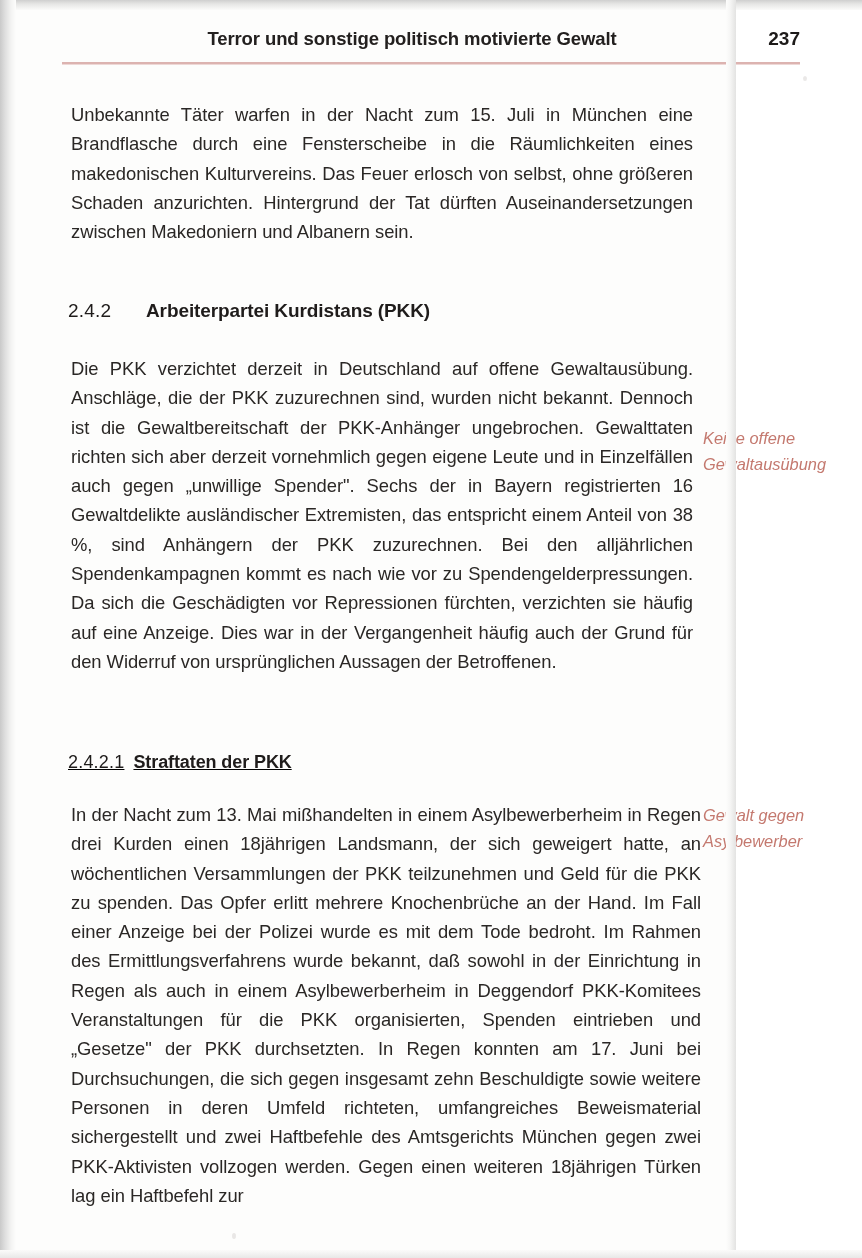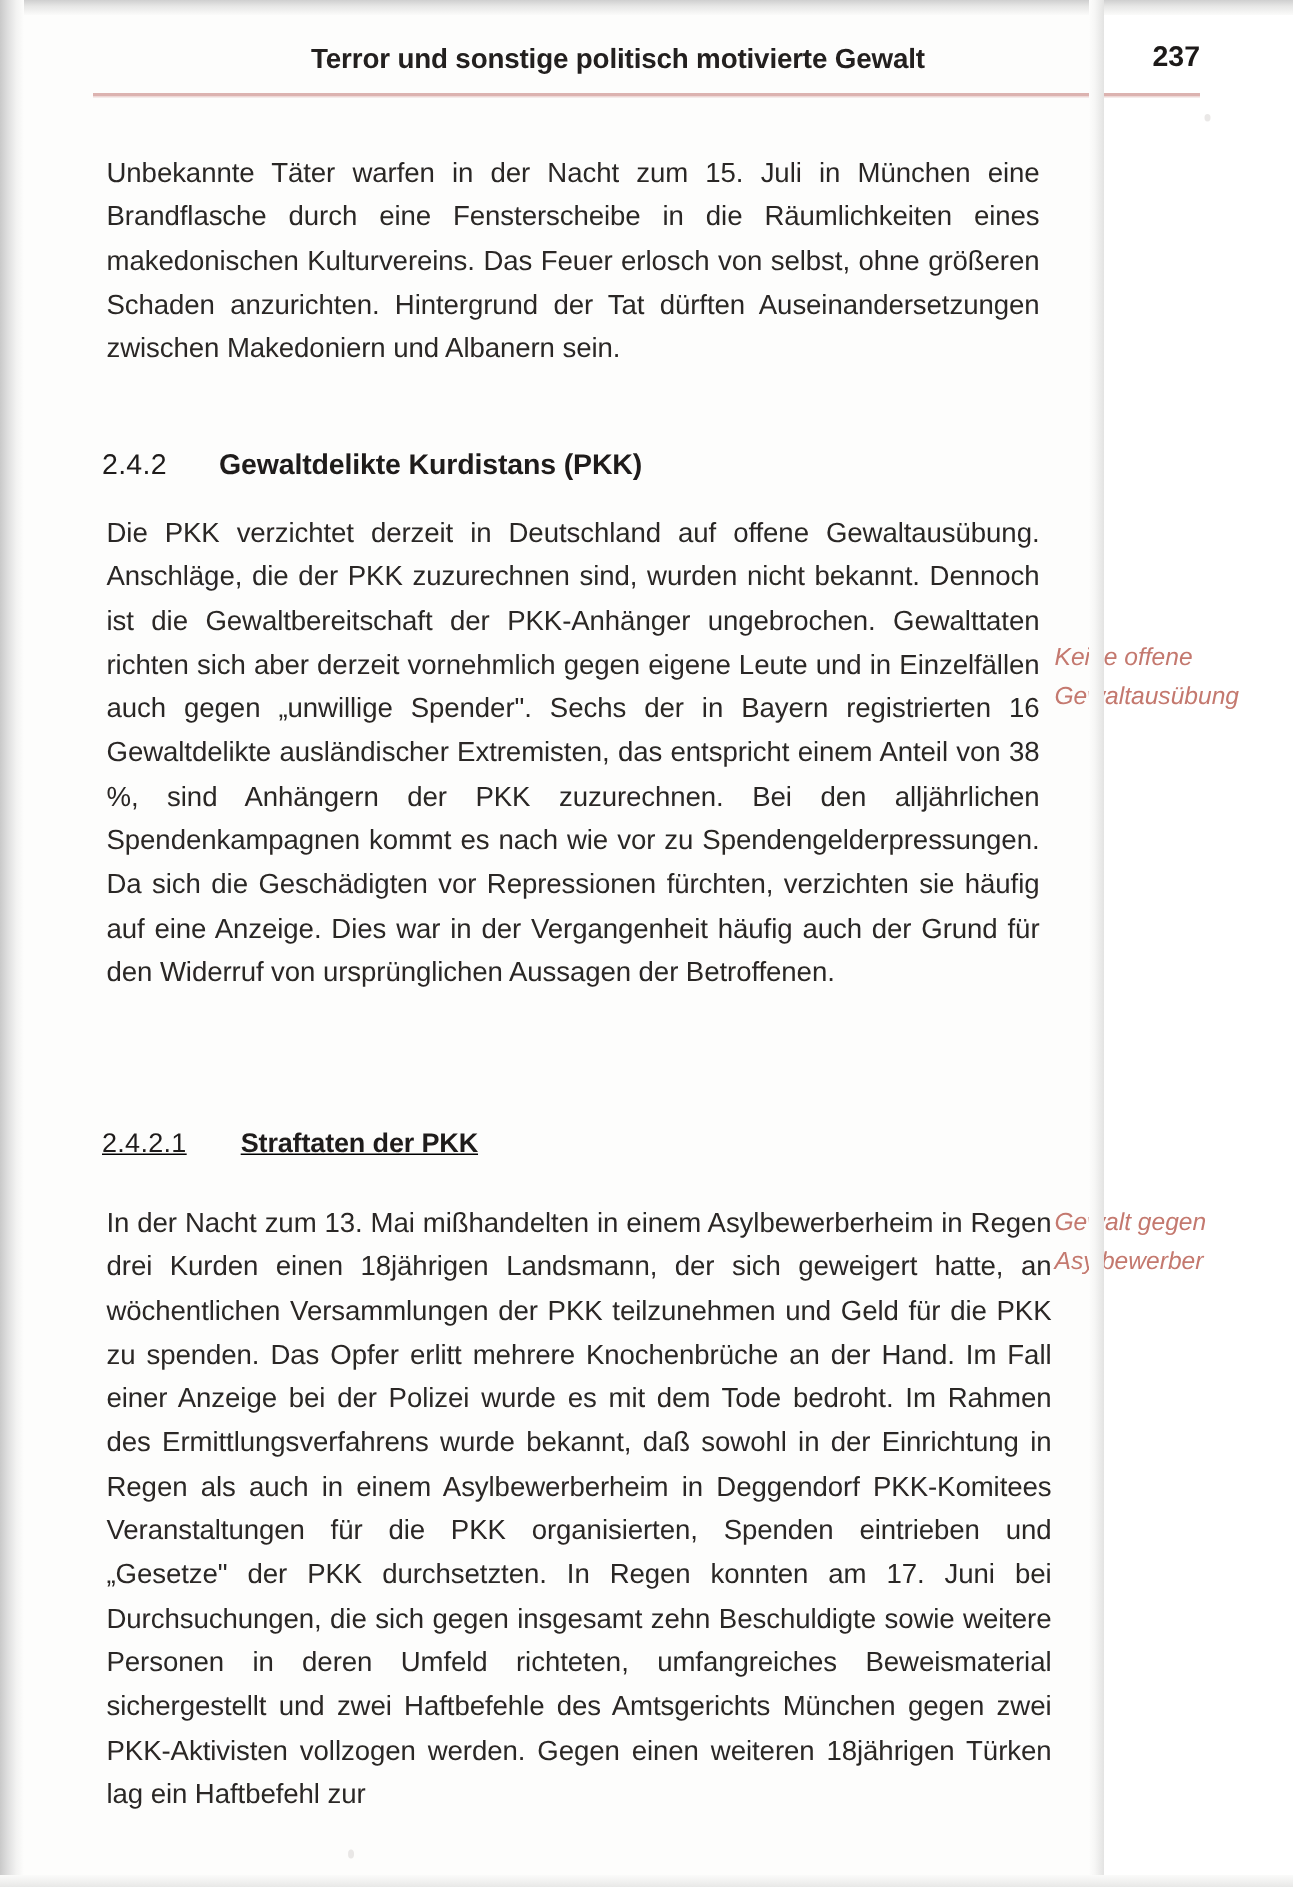--- a/index.html
+++ b/index.html
@@ -139,21 +139,20 @@
     color: #1f1c1b;
   }
   .heading-3 .h-num {
     font-weight: normal;
     margin-right: 9px;
     letter-spacing: 0.2px;
   }
   .heading-3 .h-text {
     font-weight: bold;
     letter-spacing: -0.1px;
-    margin-left: 27px;
   }
 
   
   .blk { position: absolute; }
 
   
   .margin-note {
     position: absolute;
     width: 168px;
     font-size: 16.4px;
@@ -184,25 +183,25 @@
   <div class="head-rule"></div>
   <div class="head-rule-b"></div>
 
   <div class="blk" style="left:68px; top:97px; width:622px;">
     <p class="para narrow">Unbekannte Täter warfen in der Nacht zum 15. Juli in München eine Brandflasche durch eine Fensterscheibe in die Räumlichkeiten eines makedonischen Kulturvereins. Das Feuer erlosch von selbst, ohne größeren Schaden anzurichten. Hintergrund der Tat dürften Auseinandersetzungen zwischen Makedoniern und Albanern sein.</p>
   </div>
 
   <div class="blk" style="left:68px; top:300px; width:622px;">
     <h2 class="heading-2">
       <span class="h-num">2.4.2</span>
-      <span class="h-text">Gewaltdelikte Kurdistans (PKK)</span>
+      <span class="h-text">Arbeiterpartei Kurdistans (PKK)</span>
     </h2>
   </div>
 
-  <div class="blk" style="left:68px; top:337px; width:622px;">
+  <div class="blk" style="left:68px; top:351px; width:622px;">
     <p class="para narrow">Die PKK verzichtet derzeit in Deutschland auf offene Gewaltausübung. Anschläge, die der PKK zuzurechnen sind, wurden nicht bekannt. Dennoch ist die Gewaltbereitschaft der PKK-Anhänger ungebrochen. Gewalttaten richten sich aber derzeit vornehmlich gegen eigene Leute und in Einzelfällen auch gegen „unwillige Spender". Sechs der in Bayern registrierten 16 Gewaltdelikte ausländischer Extremisten, das entspricht einem Anteil von 38 %, sind Anhängern der PKK zuzurechnen. Bei den alljährlichen Spendenkampagnen kommt es nach wie vor zu Spendengelderpressungen. Da sich die Geschädigten vor Repressionen fürchten, verzichten sie häufig auf eine Anzeige. Dies war in der Vergangenheit häufig auch der Grund für den Widerruf von ursprünglichen Aussagen der Betroffenen.</p>
   </div>
 
   <div class="margin-note" style="left:703px; top:426px;">
     <span>Keine offene</span>
     <span>Gewaltausübung</span>
   </div>
 
   <div class="blk" style="left:68px; top:752px; width:622px;text-decoration:underline;">
     <h3 class="heading-3">

